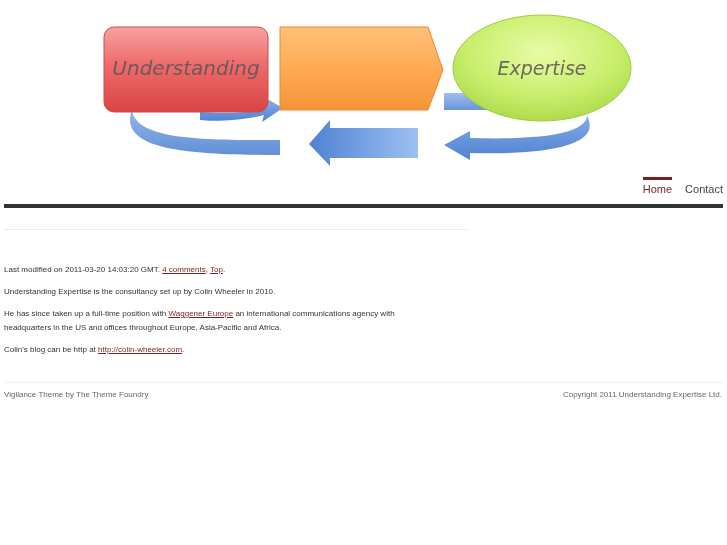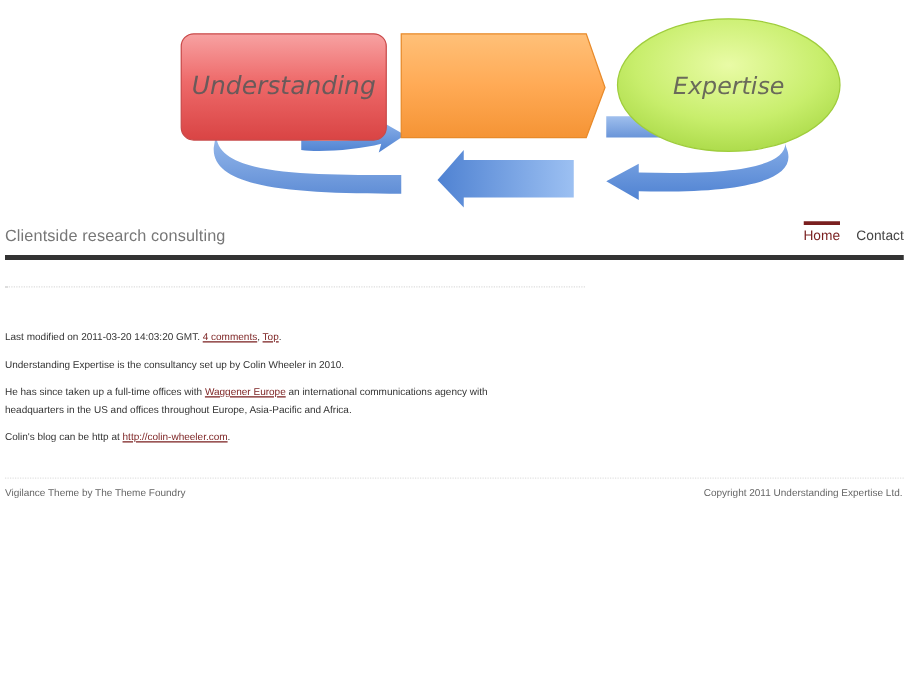--- a/index.html
+++ b/index.html
@@ -1,19 +1,19 @@
 <!DOCTYPE html>
 <html><head>
   <meta charset="utf-8">
   <style>
     * { margin: 0; padding: 0; box-sizing: border-box; }
     html, body { width: 727px; height: 545px; background: #fff; overflow: hidden; }
     body { font-family: "Liberation Sans", sans-serif; color: #333; position: relative; }
 
-    .banner { position: absolute; left: 0; top: 0; width: 727px; height: 172px; padding-left: 41px; }
+    .banner { position: absolute; left: 0; top: 0; width: 727px; height: 172px; }
     .banner svg { display: block; }
 
     .header-row { position: absolute; left: 4px; top: 176px; width: 719px; height: 28px; }
     .site-desc { position: absolute; left: 0; top: 5px; font-size: 13px; color: #777; letter-spacing: 0.1px; }
     .nav { position: absolute; right: 0; top: 0; display: flex; }
     .nav-item { font-size: 11px; color: #444; text-decoration: none; padding-top: 7px; margin-left: 13px; position: relative; cursor: pointer; text-align: right; }
     .nav-item.active { color: #7a1f1f; }
     .nav-item.active::before { content: ""; position: absolute; left: 0; right: 0; top: 1px; height: 3px; background: #7a1f1f; }
 
     .thick-rule { position: absolute; left: 4px; top: 204px; width: 719px; height: 4px; background: #333; }
@@ -71,32 +71,31 @@
     <text x="186" y="75" text-anchor="middle" font-family="DejaVu Sans, sans-serif" font-style="italic" font-size="20" fill="#6a5a5a">Understanding</text>
 
     <path d="M280 27 L 428 27 L 443 70 L 428 110 L 280 110 Z" fill="url(#orangeG)" stroke="#e88a2a" stroke-width="1"></path>
 
     <ellipse cx="542" cy="68" rx="89" ry="53" fill="url(#greenG)" stroke="#9fcd3c" stroke-width="1"></ellipse>
     <text x="542" y="75" text-anchor="middle" font-family="DejaVu Sans, sans-serif" font-style="italic" font-size="19" fill="#6a6a5a">Expertise</text>
   </svg>
 </div>
 
 <div class="header-row">
-  <div class="site-desc">Clientside research consulting</div>
   <nav class="nav">
     <a class="nav-item active">Home</a>
     <a class="nav-item">Contact</a>
   </nav>
 </div>
 
 <div class="thick-rule"></div>
 <div class="thin-rule"></div>
 
 <div class="content">
   <p><span>Last modified on 2011-03-20 14:03:20 GMT. </span><a>4 comments</a><span>, </span><a>Top</a><span>.</span></p>
   <p>Understanding Expertise is the consultancy set up by Colin Wheeler in 2010.</p>
-  <p><span>He has since taken up a full-time offices with </span><a>Waggener Europe</a><span> an international communications agency with headquarters in the US and offices throughout Europe, Asia-Pacific and Africa.</span></p>
+  <p><span>He has since taken up a full-time position with </span><a>Waggener Europe</a><span> an international communications agency with headquarters in the US and offices throughout Europe, Asia-Pacific and Africa.</span></p>
   <p><span>Colin's blog can be http at </span><a>http://colin-wheeler.com</a><span>.</span></p>
 </div>
 
 <div class="footer-rule"></div>
 <div class="footer-left"><a>Vigilance Theme</a><span> by </span><a>The Theme Foundry</a></div>
 <div class="footer-right">Copyright 2011 Understanding Expertise Ltd.</div>
 
 </body></html>

